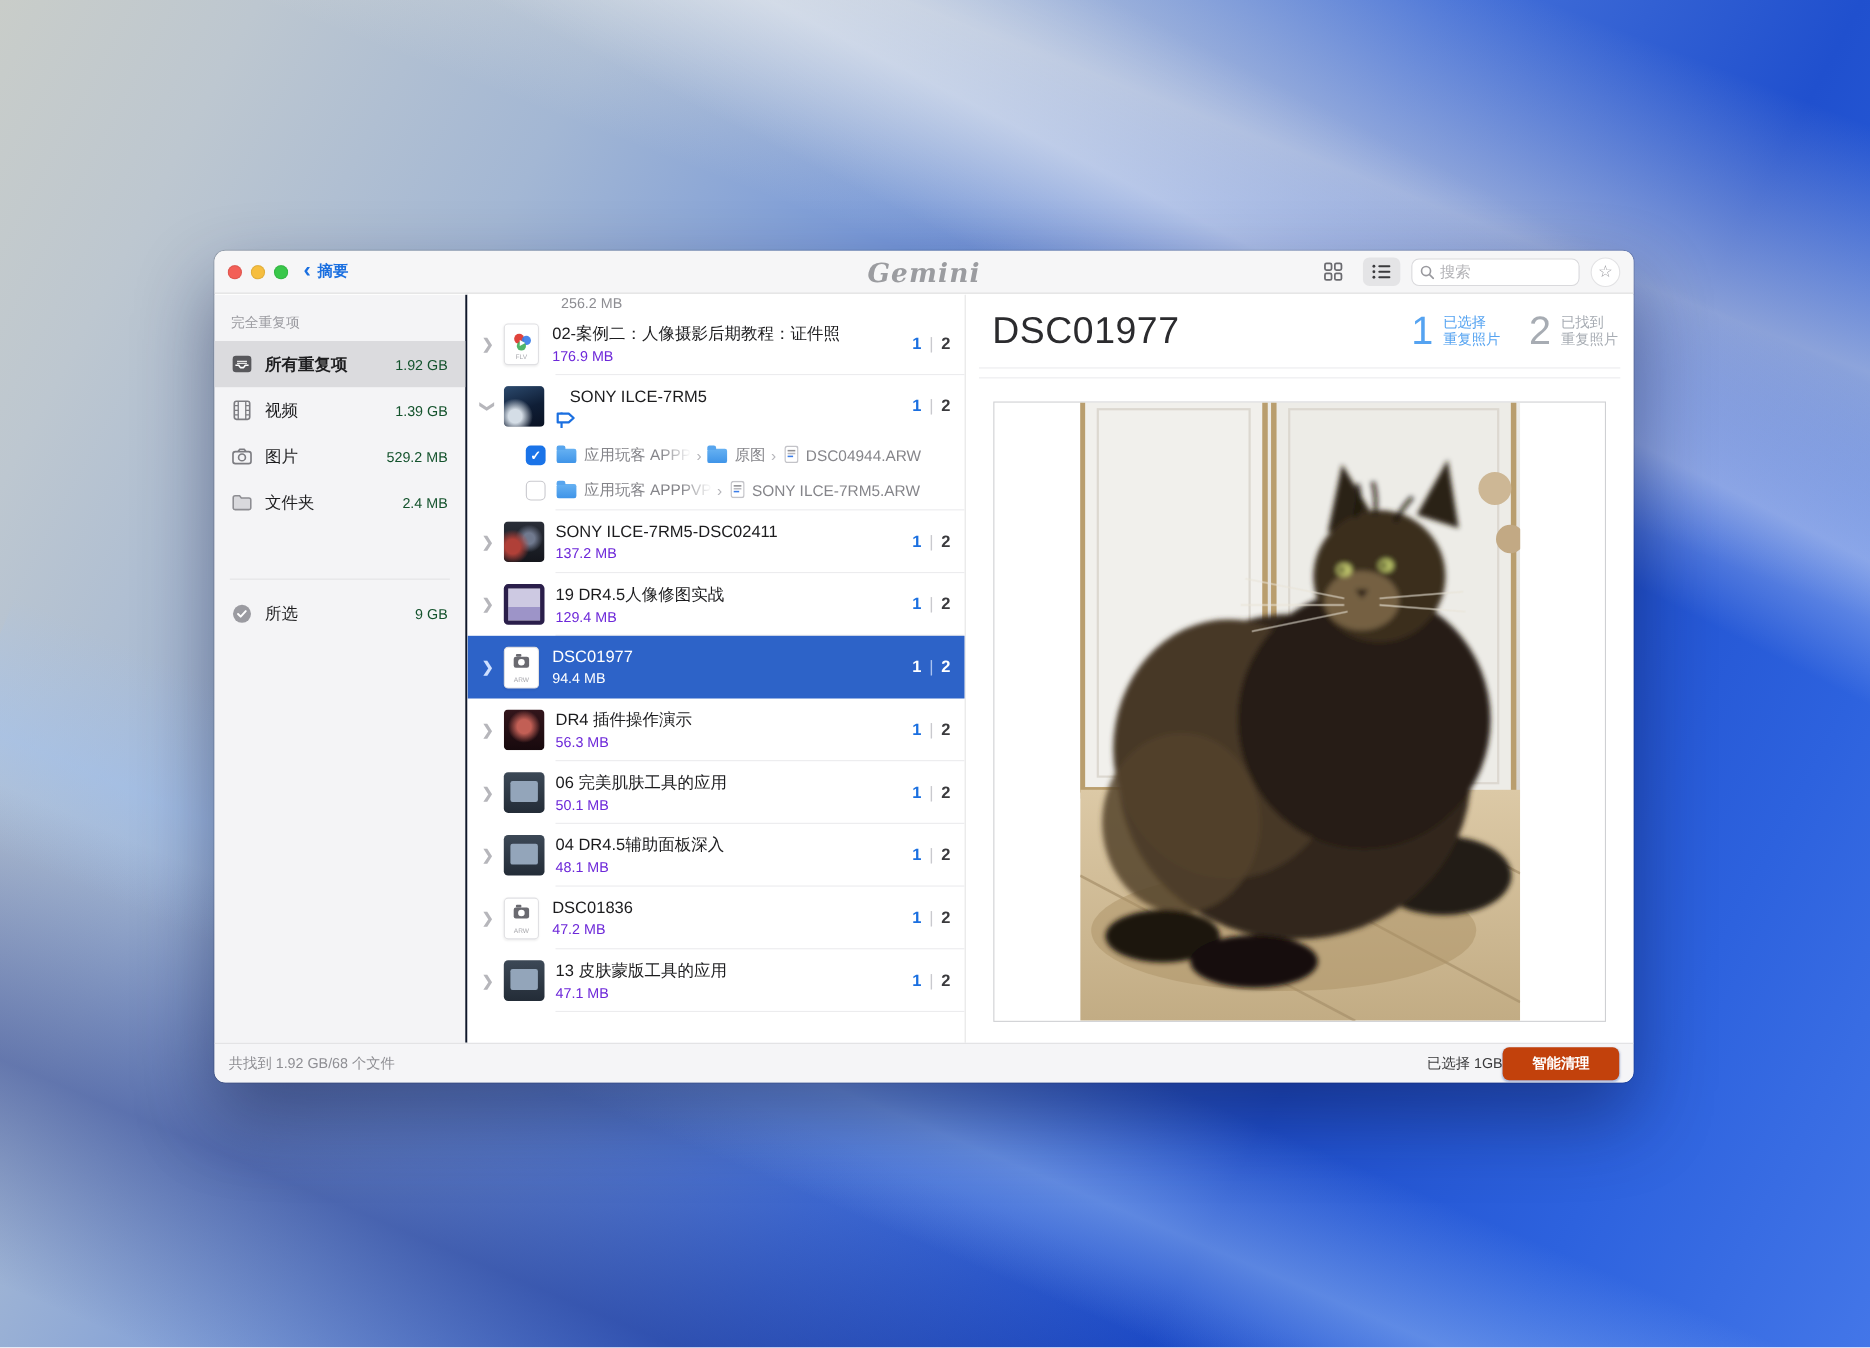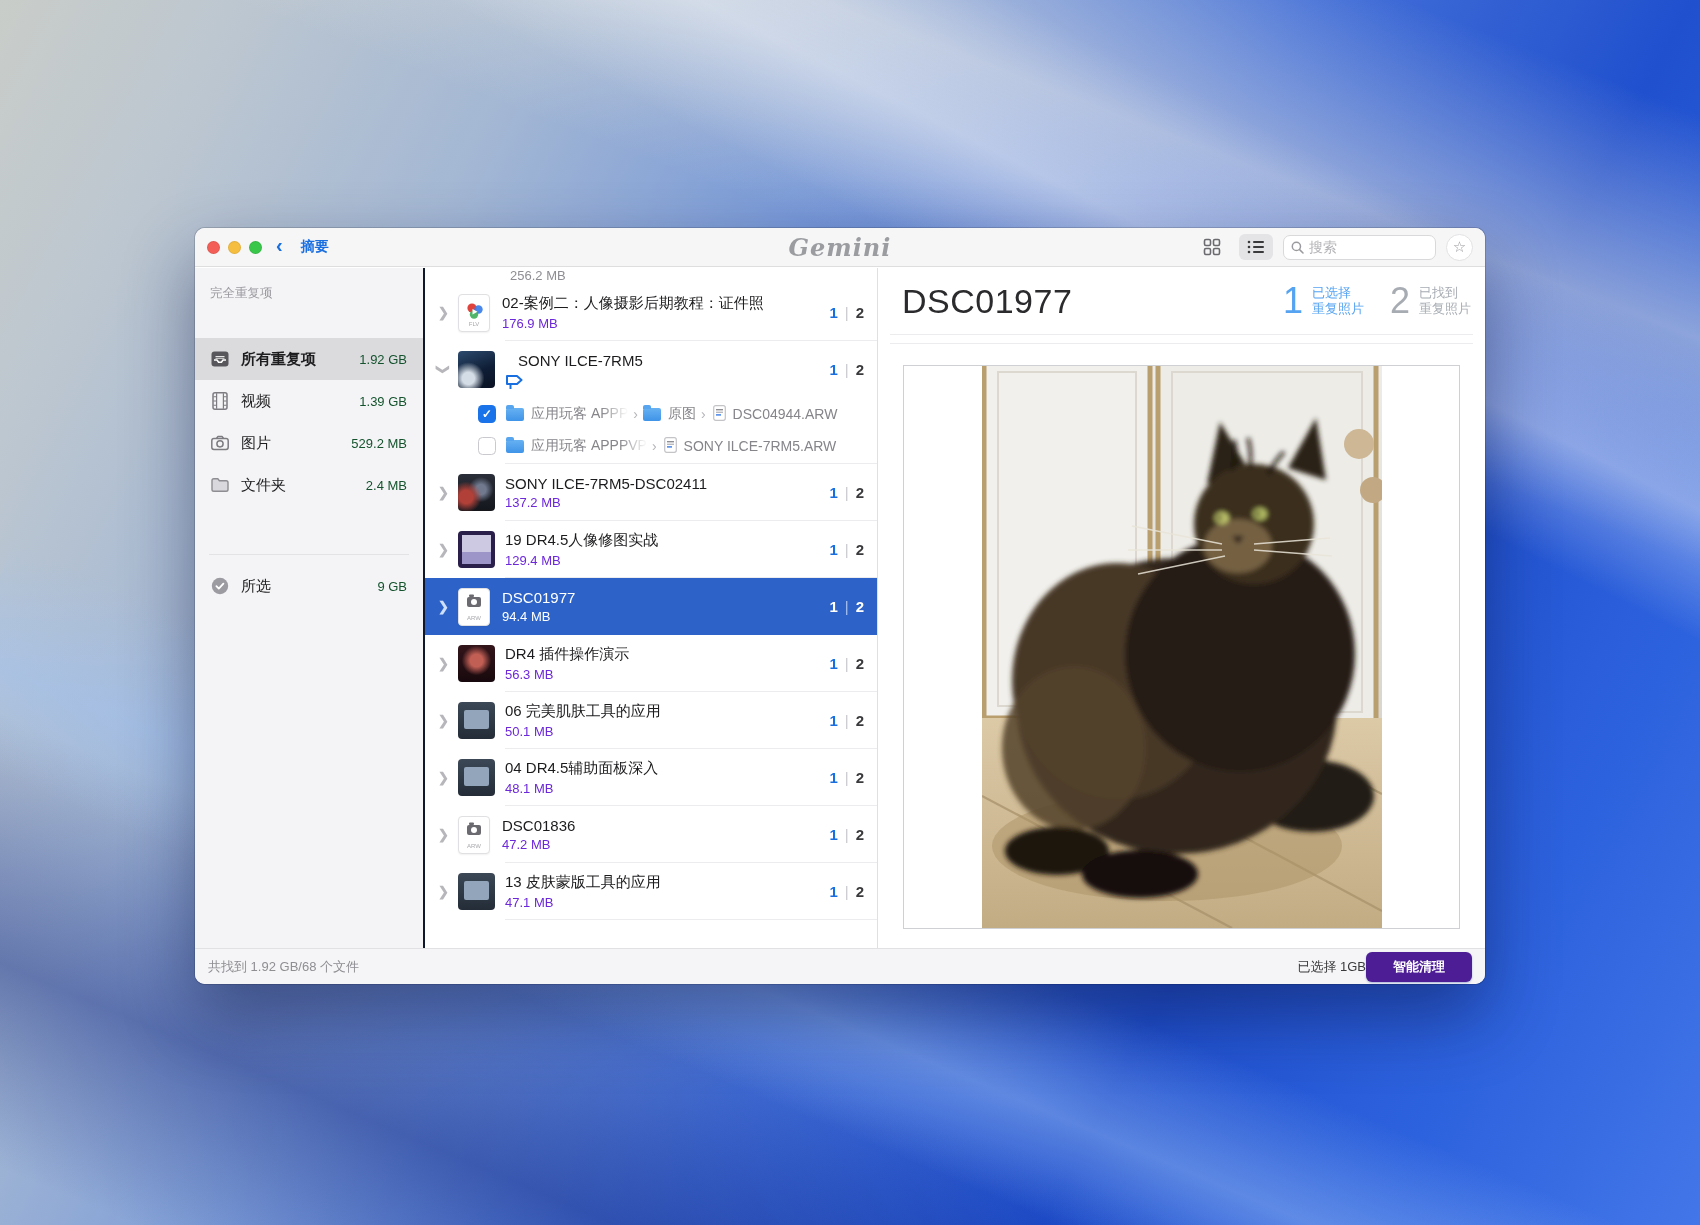--- a/index.html
+++ b/index.html
@@ -23,21 +23,21 @@
   .window { position:absolute; left:195px; top:228px; width:1290px; height:756px;
     background:#fff; border-radius:10px; overflow:hidden;
     box-shadow:0 32px 70px rgba(8,16,60,.45), 0 0 0 1px rgba(0,0,0,.15); }
 
   
   .titlebar { position:absolute; top:0; left:0; right:0; height:39px; background:#f6f6f7;
     border-bottom:1px solid #dededf; display:flex; align-items:center; padding:0 12px; }
   .traffic { display:flex; gap:8px; align-items:center; }
   .tl { width:13px; height:13px; border-radius:50%; display:inline-block; }
   .tl.red{background:#f35f57;border:1px solid rgba(0,0,0,.08);} .tl.yellow{background:#f6be3f;border:1px solid rgba(0,0,0,.08);} .tl.green{background:#39c74a;border:1px solid rgba(0,0,0,.08);}
-  .backbtn { margin-left:14px; color:#1a6fe0; font-size:14px; font-weight:600; display:flex; align-items:center; gap:18px; cursor:default; }
+  .backbtn { margin-left:14px; color:#1a6fe0; font-size:14px; font-weight:600; display:flex; align-items:center; gap:6px; cursor:default; }
   .backbtn .bchev::before { content:"‹"; font-size:20px; font-weight:700; line-height:12px; }
   .logo { position:absolute; left:50%; transform:translateX(-50%); top:5px;
     font-family:"DejaVu Serif", serif; font-style:italic; font-weight:700; font-size:24px; color:#9b9ca0; letter-spacing:1px; }
   .tbright { margin-left:auto; display:flex; align-items:center; gap:10px; }
   .viewbtn { width:34px; height:26px; border-radius:6px; display:flex; align-items:center; justify-content:center; }
   .viewbtn.active { background:#e4e4e6; }
   .searchbox { width:153px; height:25px; background:#fff; border:1px solid #d9d9dc; border-radius:7px;
     display:flex; align-items:center; padding:0 7px; gap:5px; }
   .searchbox input { border:none; outline:none; width:110px; font-size:14px; color:#333; background:transparent; font-family:"Liberation Sans",sans-serif; }
   .searchbox input::placeholder { color:#b4b4b8; }
@@ -45,21 +45,21 @@
     display:flex; align-items:center; justify-content:center; color:#9a9a9f; font-size:15px; }
   .starbtn::before { content:"☆"; }
 
   
   .content { position:absolute; top:40px; bottom:36px; left:0; right:0; display:flex; }
 
   
   .sidebar { width:230px; background:#f4f4f6; border-right:2px solid #0f172a; flex:none; position:relative; }
   .sb-section { font-size:12.5px; color:#9a9aa0; padding:17px 15px 8px 15px; }
   .sb-item { height:42px; display:flex; align-items:center; padding:0 16px 0 15px; gap:11px; }
-  .sb-item.selected { background:#dbdbde;margin-top:28px; }
+  .sb-item.selected { background:#dbdbde; }
   .sb-item .sblabel { font-size:15px; color:#1d1d1f; font-weight:500; }
   .sb-item.selected .sblabel { font-weight:700; }
   .sb-item .sbsize { margin-left:auto; font-size:13px; color:#14532d; }
   .sb-divider { height:1px; background:#e3e3e5; margin:48px 14px 10px 14px; }
   .sbicon { width:20px; height:20px; flex:none; display:flex; align-items:center; justify-content:center; }
 
   
   .listpane { width:453px; flex:none; background:#fff; border-right:1px solid #e0e0e2; position:relative; overflow:hidden; }
   .listhead { height:30px; display:flex; align-items:center; padding:0 13px; }
   .selectdd { color:#1a6fe0; font-size:14px; font-weight:700; }
@@ -137,21 +137,21 @@
   .hl1 { top:66px; } .hl2 { top:75px; }
   .photobox { position:absolute; left:25px; top:97px; width:557px; height:564px;
     border:1px solid #cfd0d3; background:#fff; display:flex; justify-content:center; overflow:hidden; }
   .photo { width:400px; height:562px; }
 
   
   .statusbar { position:absolute; bottom:0; left:0; right:0; height:36px; background:#f5f5f7;
     border-top:1px solid #e1e1e3; display:flex; align-items:center; padding:0 13px; }
   .foundtxt { font-size:13px; color:#8e8e93; }
   .seltxt { margin-left:auto; font-size:13px; color:#3a3a3c; }
-  .cleanbtn { background:#4c1d95; color:#fff; font-size:13px; font-weight:700; border:none;
+  .cleanbtn { background:#c2410c; color:#fff; font-size:13px; font-weight:700; border:none;
     border-radius:6px; padding:6px 27px; font-family:"Liberation Sans",sans-serif; box-shadow:0 1px 2px rgba(20,60,160,.35); }
 </style>
 </head>
 <body>
 
 <div class="desktop">
   <div class="streak s1"></div>
   <div class="streak s2"></div>
   <div class="streak s3"></div>
   <div class="streak s4"></div>

